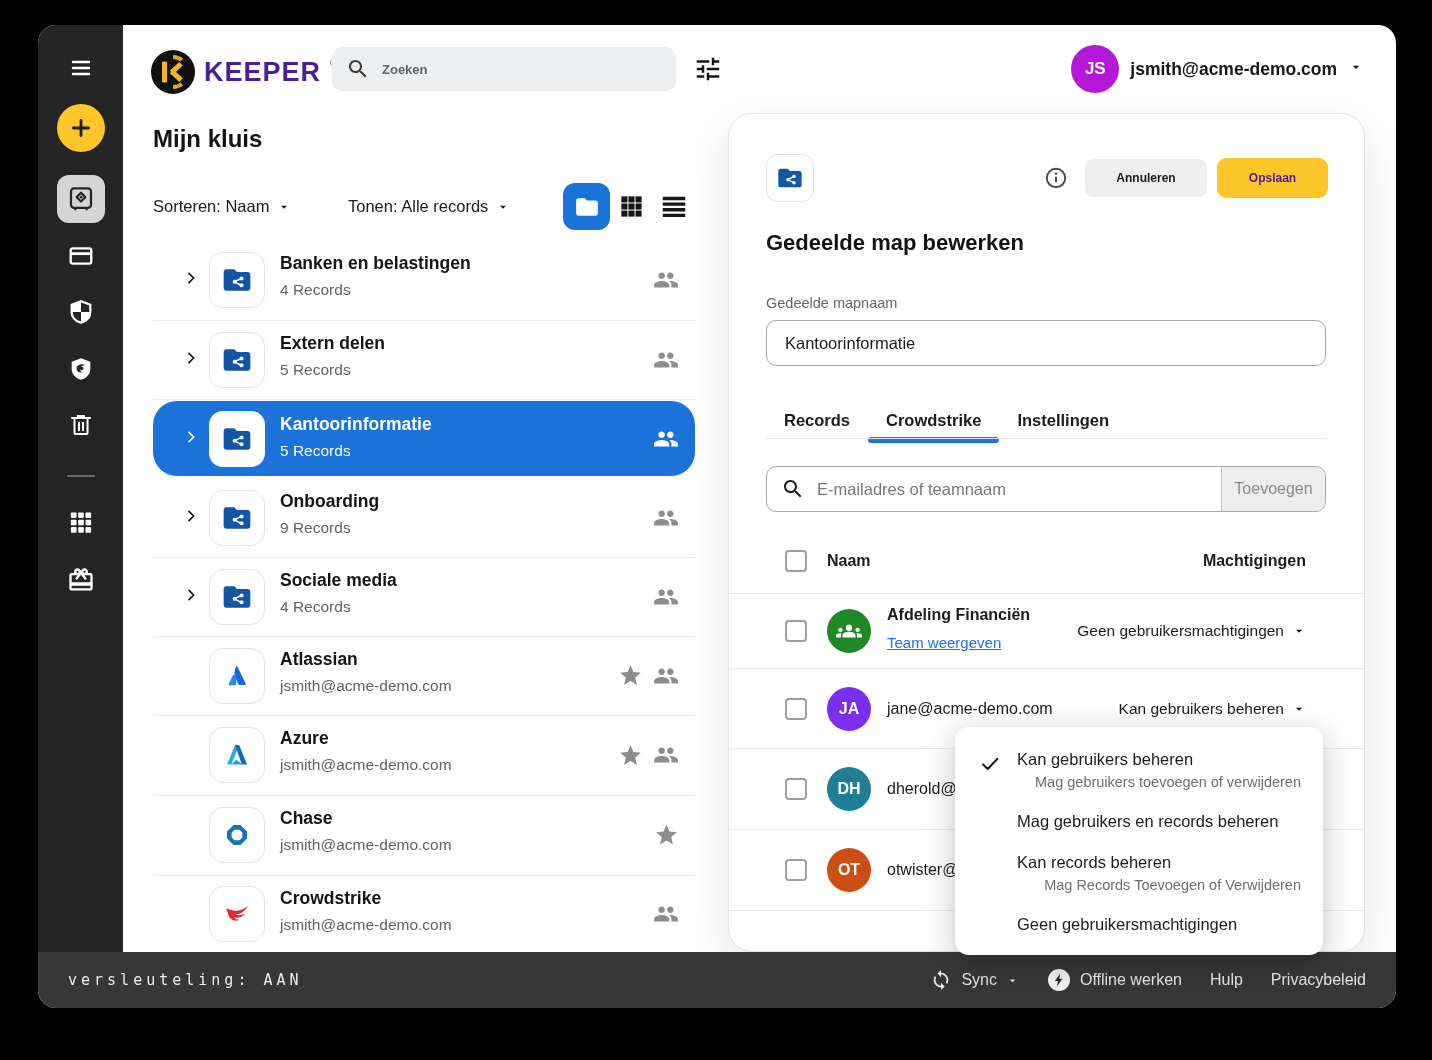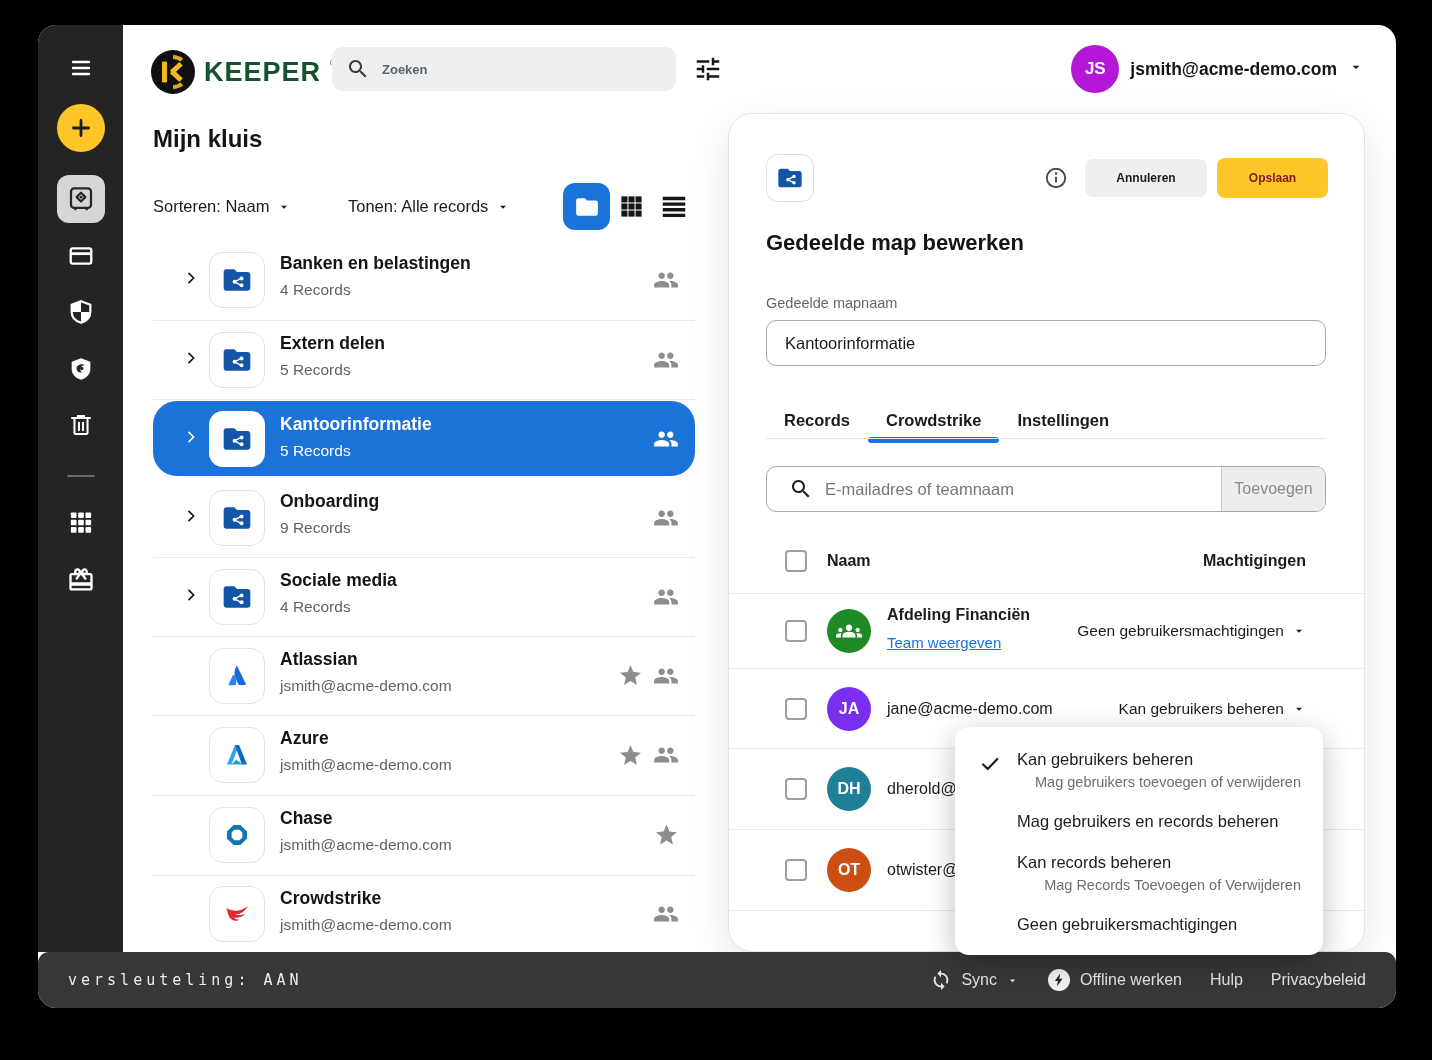--- a/index.html
+++ b/index.html
@@ -8,29 +8,29 @@
   .app{position:absolute;left:38px;top:25px;width:1358px;height:983px;border-radius:18px;
        background:#fff;overflow:hidden;}
   
   .sidebar{position:absolute;left:0;top:0;width:85px;height:927px;background:#242424;z-index:6;}
   .side-abs{position:absolute;left:50%;transform:translateX(-50%);display:flex;align-items:center;justify-content:center;}
   .plus-btn{width:48px;height:48px;border-radius:50%;background:#ffc629;}
   .vault-box{width:48px;height:48px;border-radius:12px;background:#d6d6d6;}
   .side-divider{width:28px;height:2px;background:#6b6b6b;border-radius:1px;}
   
   .footer{position:absolute;left:0;bottom:0;width:100%;height:56px;background:#373737;z-index:10;
-          display:flex;align-items:center;border-radius:11px;}
+          display:flex;align-items:center;}
   .enc{margin-left:30px;font-family:"DejaVu Sans Mono","Liberation Mono",monospace;
        font-size:15px;letter-spacing:4px;color:#ececec;}
   .foot-right{margin-left:auto;margin-right:30px;display:flex;align-items:center;gap:28px;
               color:#e3e3e3;font-size:16px;}
   .foot-item{display:flex;align-items:center;gap:9px;}
   
   .logo{position:absolute;left:113px;top:25px;display:flex;align-items:center;gap:9px;}
-  .wordmark{font-size:27px;font-weight:800;letter-spacing:1px;color:#14532d;}
+  .wordmark{font-size:27px;font-weight:800;letter-spacing:1px;color:#4c1d95;}
   .reg{font-size:9px;vertical-align:top;position:relative;top:-9px;color:#141414;}
   .searchbar{position:absolute;left:294px;top:22px;width:344px;height:44px;border-radius:10px;
              background:#edeff1;display:flex;align-items:center;padding:0 14px;box-sizing:border-box;gap:10px;}
   .searchbar input{border:none;outline:none;background:transparent;font-size:13px;width:100%;
                    font-family:inherit;color:#be185d;font-weight:bold;}
   .searchbar input::placeholder{color:#5f6368;}
   .tune{position:absolute;left:655px;top:29px;width:30px;height:30px;cursor:pointer;}
   .account{position:absolute;right:32px;top:20px;height:48px;display:flex;align-items:center;gap:11px;}
   .avatar{border-radius:50%;display:flex;align-items:center;justify-content:center;color:#fff;font-weight:700;}
   .av-js{width:48px;height:48px;background:#b517d8;font-size:17px;}
@@ -55,31 +55,31 @@
   .row.sel .row-name,.row.sel .row-sub{color:#fff;}
   
   .panel{position:absolute;left:690px;top:88px;width:637px;height:839px;background:#fff;border-radius:24px;
          border:1px solid #e4e4e4;box-shadow:0 14px 44px rgba(0,0,0,.10);z-index:5;box-sizing:border-box;}
   .p-folderbox{position:absolute;left:37px;top:40px;width:48px;height:48px;border-radius:12px;
                border:1.5px solid #dfdfdf;box-sizing:border-box;display:flex;align-items:center;justify-content:center;}
   .p-info{position:absolute;left:315px;top:52px;width:24px;height:24px;cursor:pointer;}
   .btn{position:absolute;display:flex;align-items:center;justify-content:center;border-radius:8px;
        font-size:12px;cursor:pointer;}
   .btn-cancel{left:356px;top:45px;width:122px;height:38px;background:#efefef;font-weight:600;color:#1b1b1b;}
-  .btn-save{left:488px;top:44px;width:111px;height:40px;background:#ffc629;font-weight:700;color:#7f1d1d;}
+  .btn-save{left:488px;top:44px;width:111px;height:40px;background:#ffc629;font-weight:700;color:#4c1d95;border-radius:9px;}
   .p-title{position:absolute;left:37px;top:116px;font-size:22px;font-weight:700;color:#141414;}
   .p-label{position:absolute;left:37px;top:181px;font-size:14.5px;color:#666;}
   .p-input{position:absolute;left:37px;top:206px;width:560px;height:46px;border:1px solid #a9a9a9;border-radius:10px;
            box-sizing:border-box;font-size:16.5px;padding:0 18px;font-family:inherit;color:#1b1b1b;outline:none;}
   .tabs{position:absolute;left:37px;top:290px;display:flex;height:32px;justify-content:space-between;}
   .tab{position:relative;padding:0 18px;font-size:16.5px;font-weight:600;color:#1b1b1b;display:flex;align-items:center;cursor:pointer;}
   .tab.active::after{content:"";position:absolute;left:0;right:0;bottom:-7px;height:6px;background:#1a73e8;border-radius:3px;}
   .tabline{position:absolute;left:37px;top:324px;width:560px;height:1px;background:#e3e5e8;}
   .p-search{position:absolute;left:37px;top:352px;width:560px;height:46px;border:1px solid #a9a9a9;border-radius:10px;
-            box-sizing:border-box;display:flex;align-items:center;padding-left:8px;}
+            box-sizing:border-box;display:flex;align-items:center;}
   .p-search input{border:none;outline:none;background:transparent;font-size:16.5px;flex:1;
                   font-family:inherit;padding-left:12px;color:#1b1b1b;min-width:0;}
   .p-search input::placeholder{color:#777;}
   .p-search .mag{margin-left:14px;}
   .add-seg{width:103px;height:100%;background:#ededed;border-left:1px solid #c7c7c7;border-radius:0 9px 9px 0;
            display:flex;align-items:center;justify-content:center;font-size:16px;color:#8a8a8a;cursor:pointer;}
   .table{position:absolute;left:0;top:420px;width:100%;}
   .thead{position:relative;height:59px;border-bottom:1px solid #e8eaed;}
   .th-name{position:absolute;left:98px;top:18px;font-size:16px;font-weight:700;}
   .th-perm{position:absolute;right:58px;top:18px;font-size:16px;font-weight:700;}

